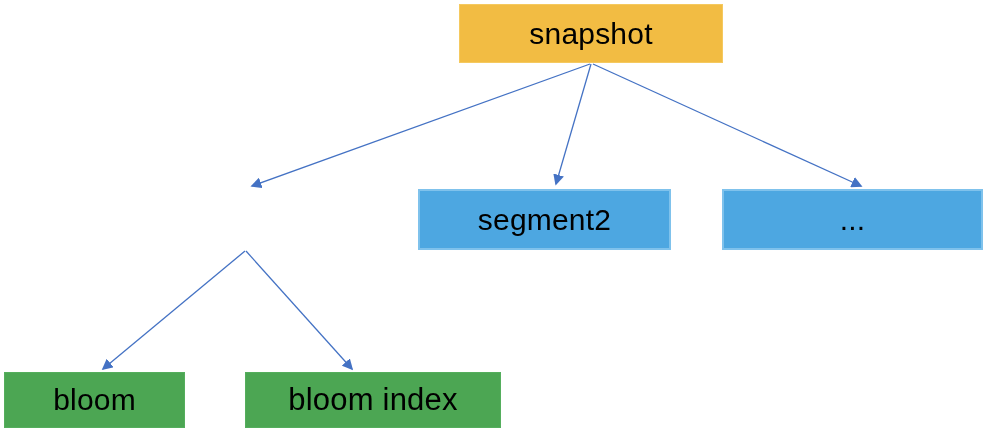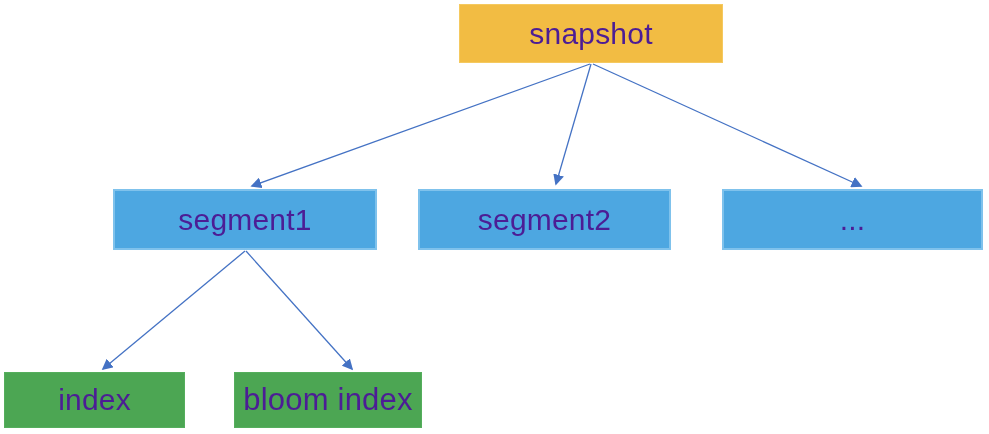--- a/index.html
+++ b/index.html
@@ -18,21 +18,21 @@
     position: absolute;
     left: 0; top: 0;
     width: 989px; height: 434px;
     pointer-events: none;
   }
   .node {
     position: absolute;
     display: flex;
     align-items: center;
     justify-content: center;
-    color: #4c1d95;
+    color: #000000;
     font-size: 30px;
     letter-spacing: 0.2px;
     box-sizing: border-box;
     white-space: nowrap;
   }
   .node-root {
     left: 459px; top: 4px;
     width: 264px; height: 59px;
     background: #F2BC43;
     border: 1px solid #F5C95F;
@@ -46,21 +46,21 @@
   .node-segment1 { left: 113px; width: 264px; }
   .node-segment2 { left: 418px; width: 253px; }
   .node-segments-more { left: 722px; width: 261px; }
   .node-leaf {
     top: 372px;
     height: 56px;
     background: #4CA653;
     border: 1px solid #55AE5D;
   }
   .node-block { left: 4px; width: 181px; }
-  .node-bloom-index { left: 234px; width: 188px; font-size: 31px; }
+  .node-bloom-index { left: 245px; width: 256px; font-size: 31px; }
 </style>
 </head>
 <body>
 
 <div class="canvas">
 
   <svg class="edges-layer" width="989" height="434" viewBox="0 0 989 434" xmlns="http://www.w3.org/2000/svg">
     <defs>
       <marker id="arrowhead" viewBox="0 0 10 10" refX="8.5" refY="5" markerWidth="11" markerHeight="11" orient="auto" markerUnits="userSpaceOnUse">
         <path d="M0,0 L10,5 L0,10 z" fill="#4472C4"></path>
@@ -70,33 +70,30 @@
     <line x1="591" y1="64" x2="556" y2="184" stroke="#4472C4" stroke-width="1.3" marker-end="url(#arrowhead)"></line>
     <line x1="593" y1="64" x2="861" y2="186" stroke="#4472C4" stroke-width="1.3" marker-end="url(#arrowhead)"></line>
     <line x1="245" y1="251" x2="103" y2="369" stroke="#4472C4" stroke-width="1.3" marker-end="url(#arrowhead)"></line>
     <line x1="246" y1="251" x2="352" y2="369" stroke="#4472C4" stroke-width="1.3" marker-end="url(#arrowhead)"></line>
   </svg>
 
   <div class="node node-root">
     <span>snapshot</span>
   </div>
 
-  <div class="node node-segment node-segment1">
-    <span>segment1</span>
-  </div>
 
   <div class="node node-segment node-segment2">
     <span>segment2</span>
   </div>
 
   <div class="node node-segment node-segments-more">
     <span>...</span>
   </div>
 
   <div class="node node-leaf node-block">
-    <span>index</span>
+    <span>bloom</span>
   </div>
 
   <div class="node node-leaf node-bloom-index">
     <span>bloom index</span>
   </div>
 
 </div>
 
 </body></html>

